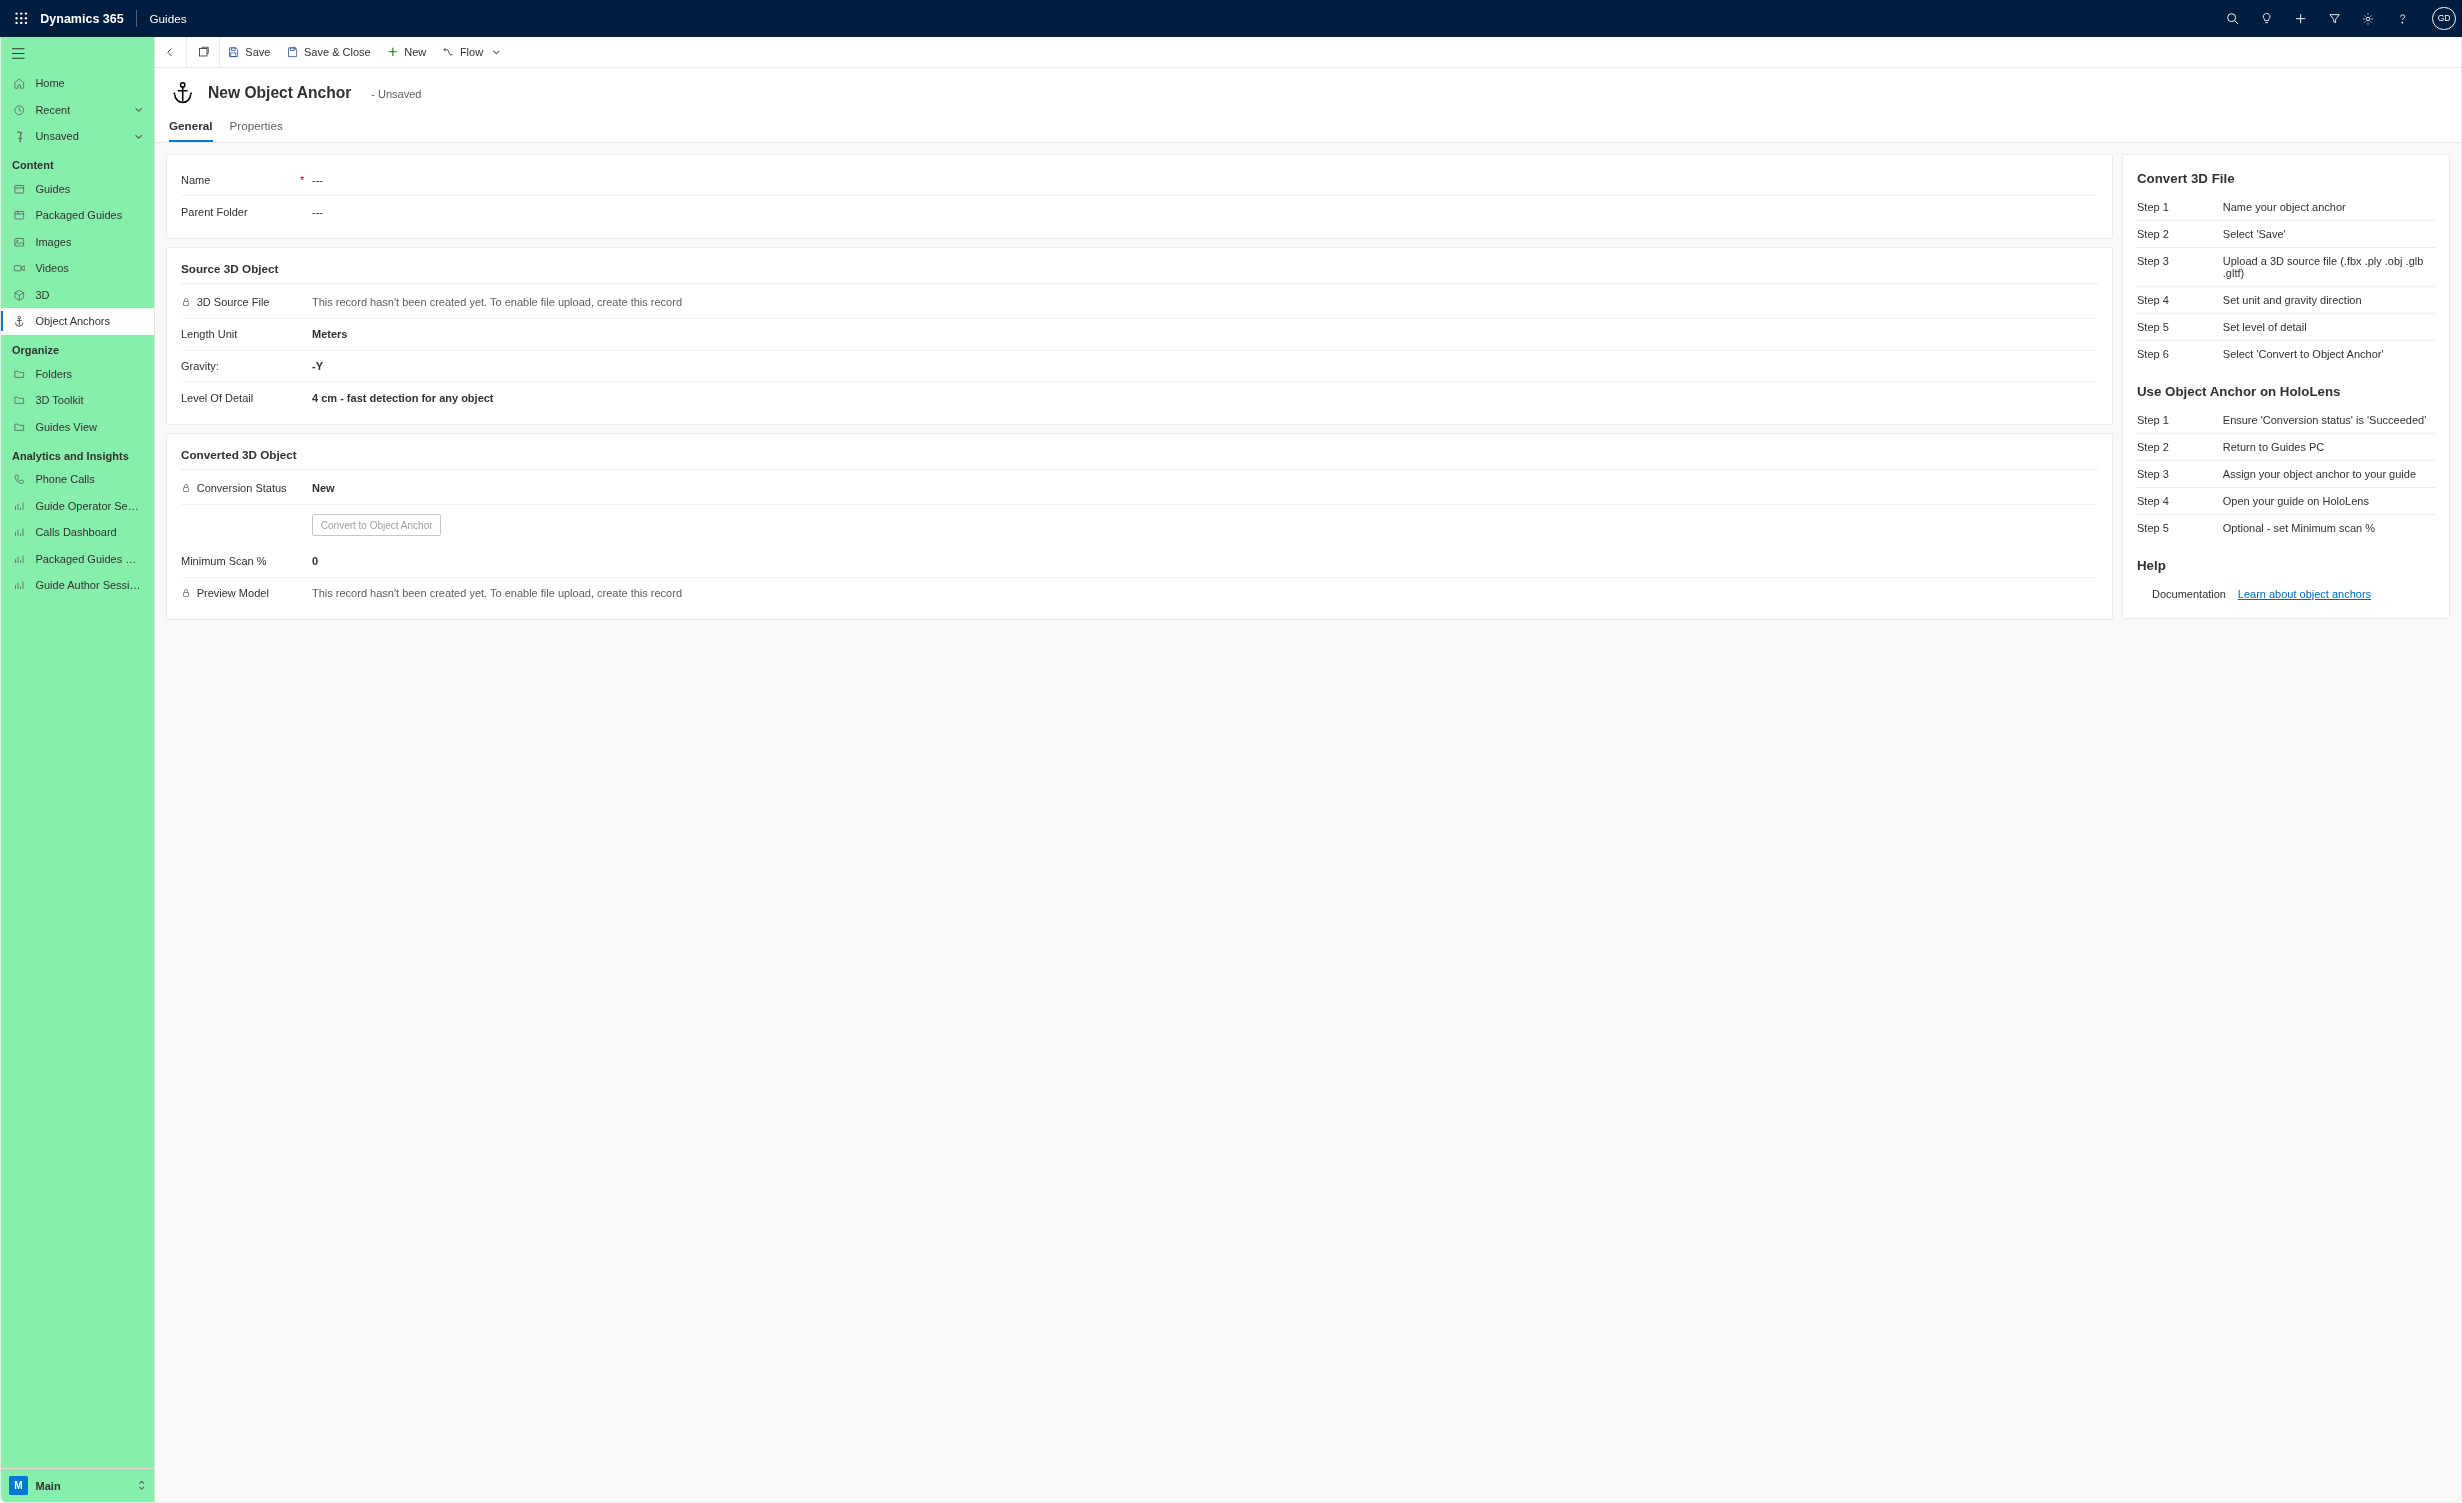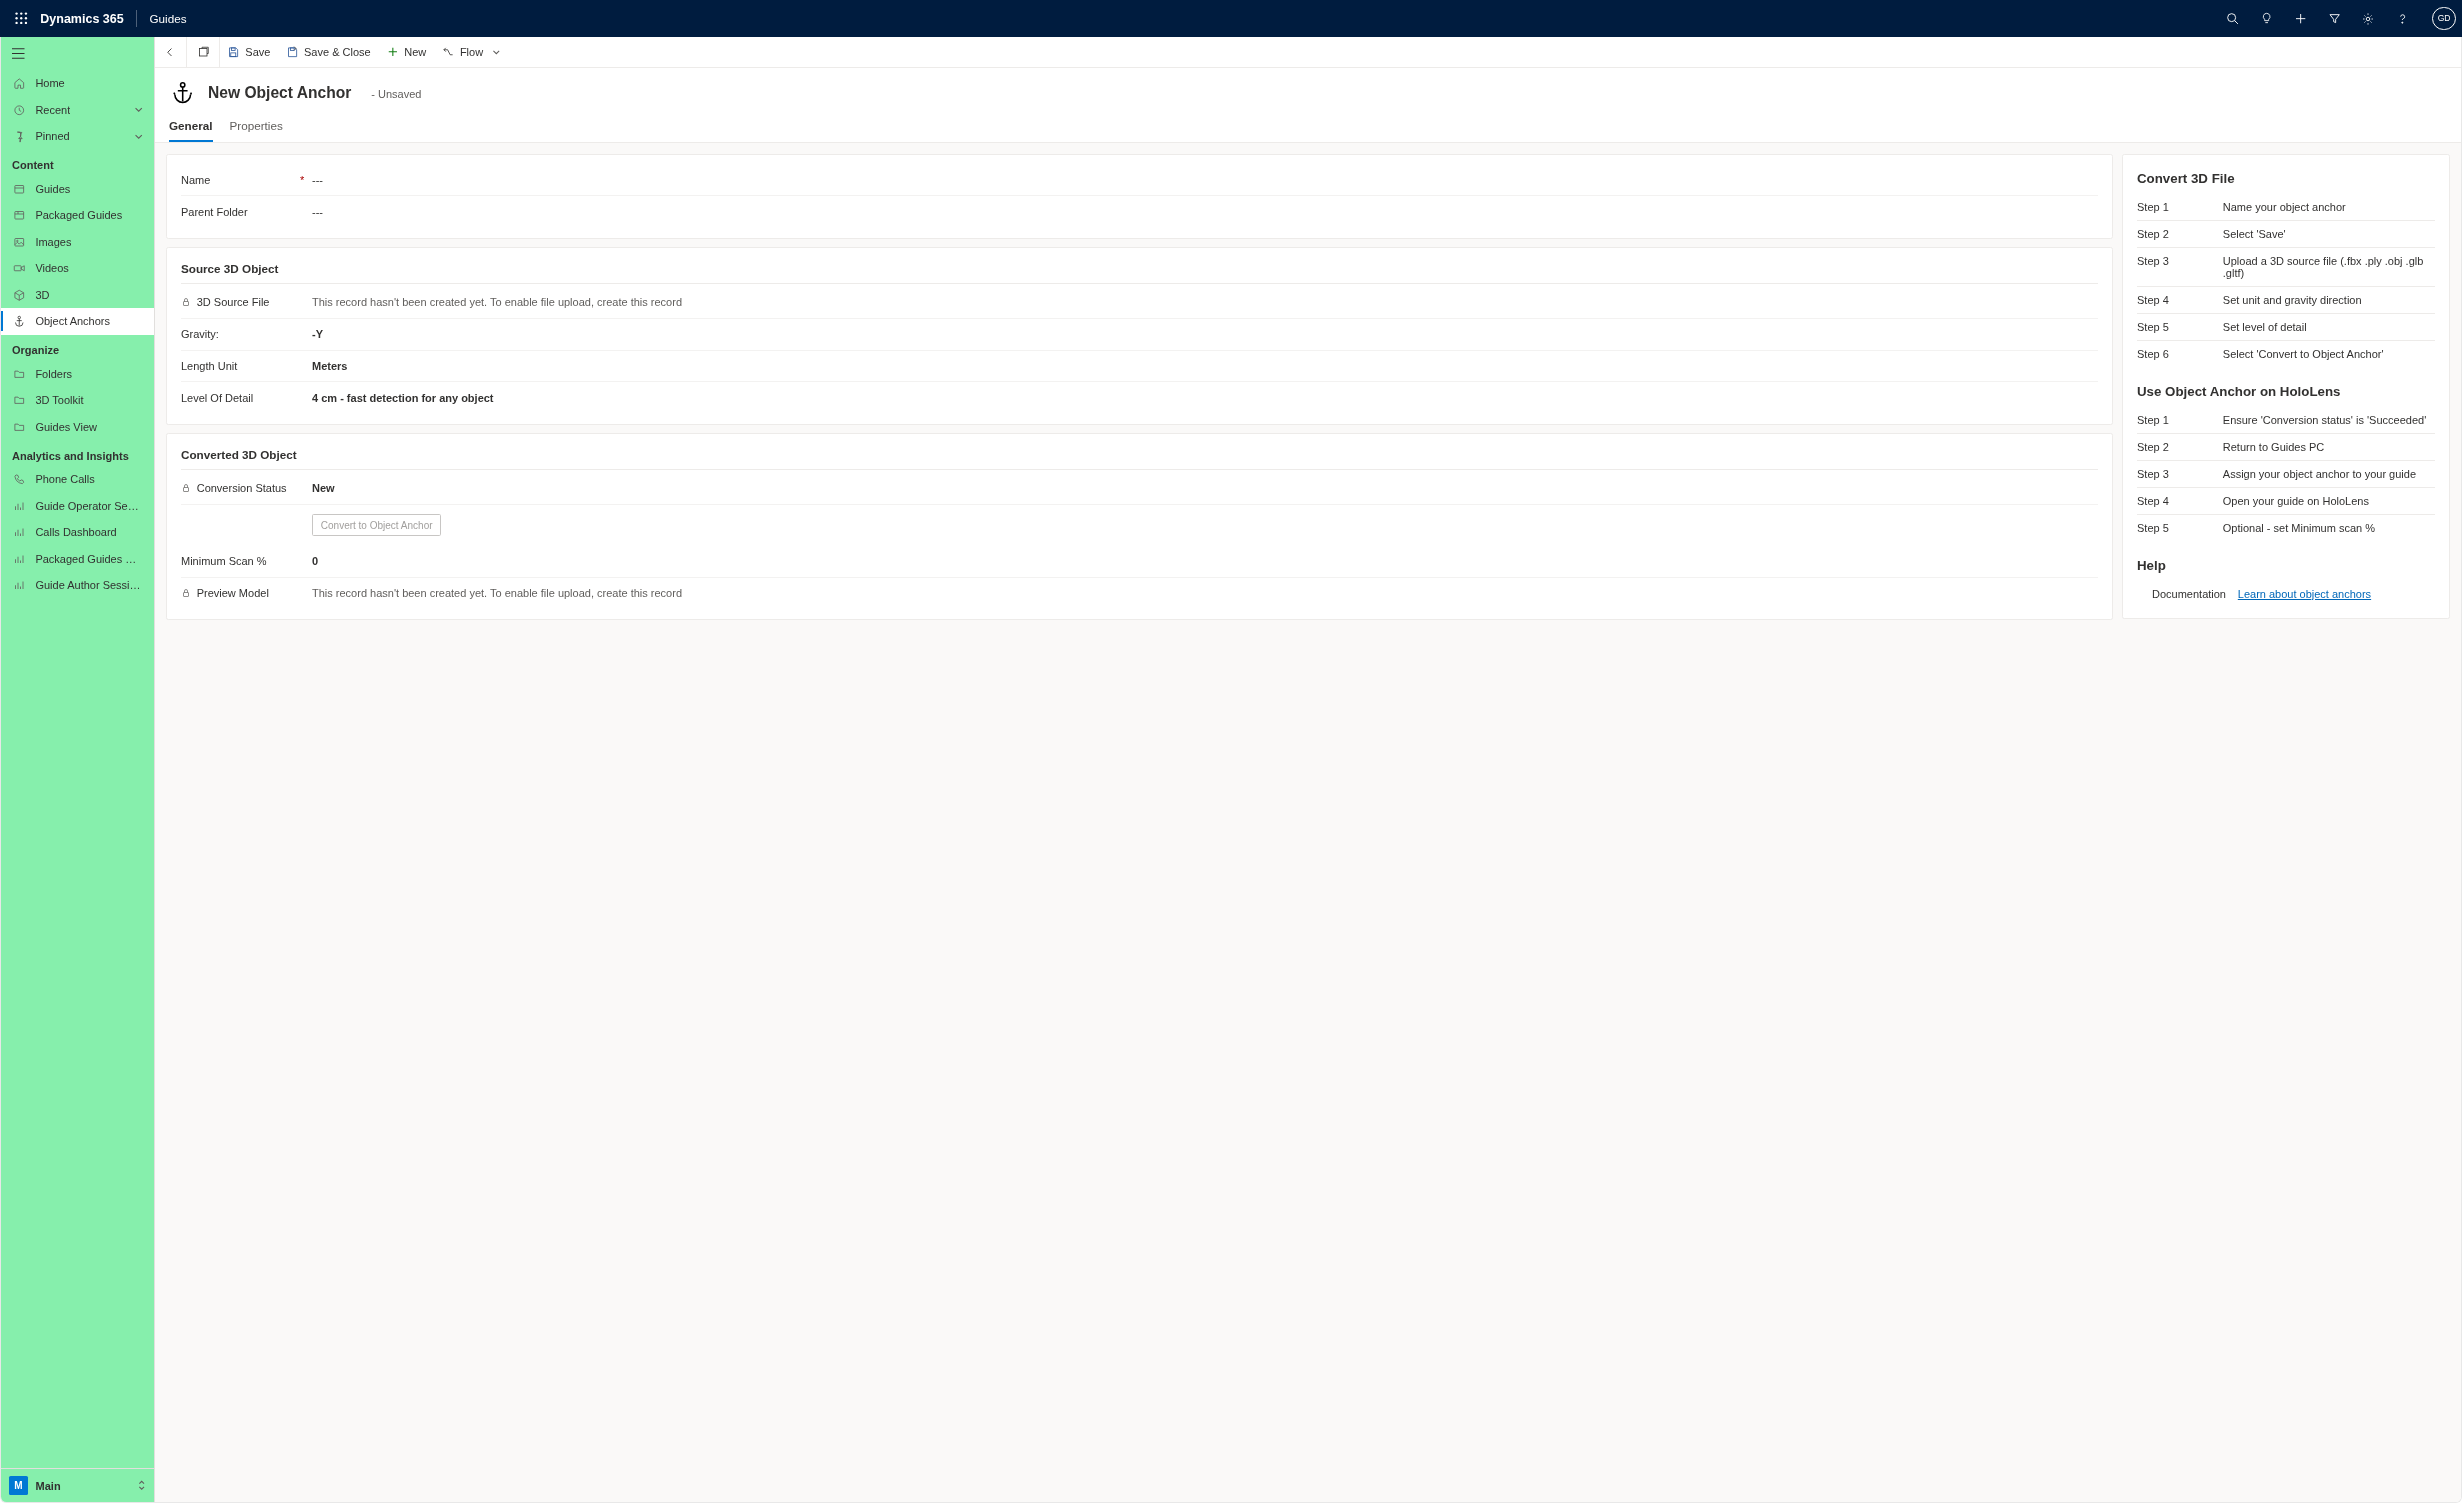--- a/index.html
+++ b/index.html
@@ -181,21 +181,21 @@
             <path d="M2 4l4 4 4-4"></path>
           </svg>
         </span>
     </div>
     <div class="nav-item">
       <span class="nav-ico">
           <svg width="12.5" height="12.5" viewBox="0 0 20 20" fill="none" stroke="#605e5c" stroke-width="1.3">
             <path d="M12 3l5 5-3 1-3 3v4l-2-2-4 4 4-4-2-2h4l3-3 1-3z" transform="rotate(-40 10 10)"></path>
           </svg>
         </span>
-      <span class="nav-label">Pinned</span>
+      <span class="nav-label">Unsaved</span>
       <span class="nav-chevron">
           <svg width="9.4" height="9.4" viewBox="0 0 12 12" fill="none" stroke="#605e5c" stroke-width="1.4">
             <path d="M2 4l4 4 4-4"></path>
           </svg>
         </span>
     </div>
 
     <div class="nav-section">Content</div>
     <div class="nav-item">
       <span class="nav-ico">
@@ -455,29 +455,29 @@
                     <rect x="5" y="9" width="10" height="8" rx="1"></rect>
                     <path d="M7 9V6a3 3 0 0 1 6 0v3"></path>
                   </svg>
                 </span>
               <span>3D Source File</span>
             </div>
             <div class="field-val muted">This record hasn't been created yet. To enable file upload, create this record</div>
           </div>
           <div class="field-row">
             <div class="field-label">
+                <span>Length Unit</span>
+              </div>
+            <div class="field-val bold">Meters</div>
+          </div>
+          <div class="field-row">
+            <div class="field-label">
                 <span>Gravity:</span>
               </div>
             <div class="field-val bold">-Y</div>
-          </div>
-          <div class="field-row">
-            <div class="field-label">
-                <span>Length Unit</span>
-              </div>
-            <div class="field-val bold">Meters</div>
           </div>
           <div class="field-row">
             <div class="field-label">
                 <span>Level Of Detail</span>
               </div>
             <div class="field-val bold">4 cm - fast detection for any object</div>
           </div>
         </div>
 
         <div class="card">

